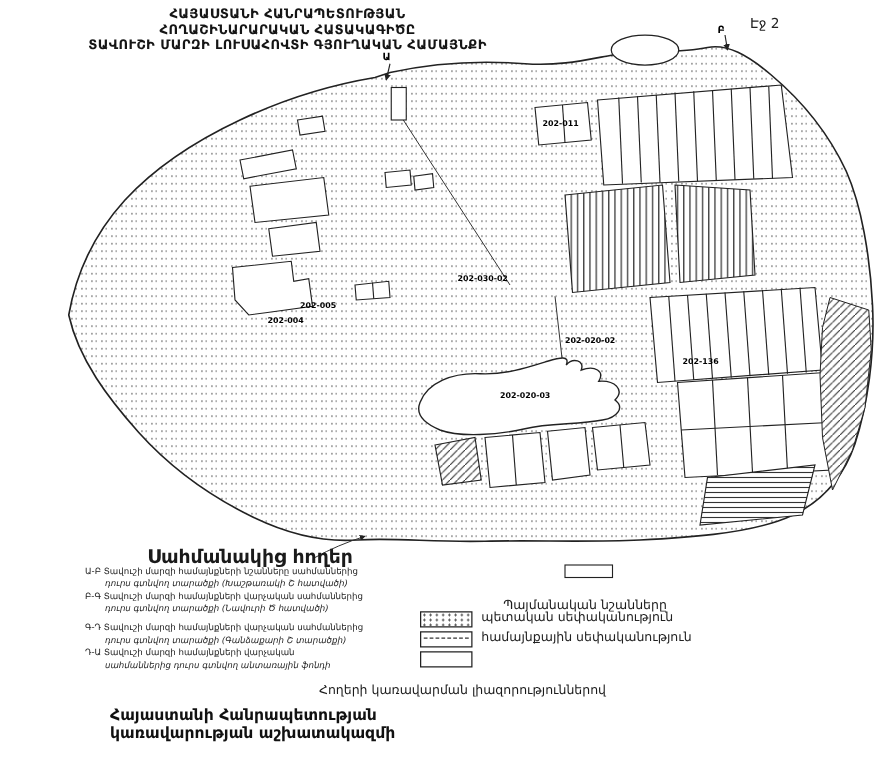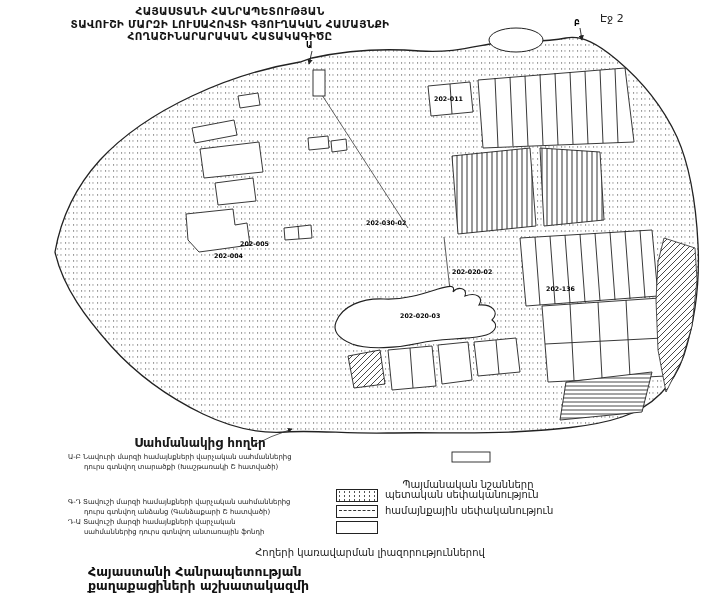--- a/index.html
+++ b/index.html
@@ -5,23 +5,23 @@
   html,body{margin:0;padding:0;}
   body{
     width:704px;height:607px;position:relative;overflow:hidden;
     background:#ffffff;color:#111;
     font-family:"DejaVu Sans", sans-serif;
   }
   .abs{position:absolute;}
   .title-block{left:20px;top:5px;width:420px;text-align:center;font-weight:bold;
     font-size:10.5px;line-height:12.5px;letter-spacing:.3px;color:#151515;}
   .page-num{left:600px;top:12px;width:70px;font-size:11px;color:#222;}
-  .adj-heading{left:100px;top:436px;width:200px;text-align:center;font-weight:bold;font-size:12px;color:#1a1a1a;}
+  .adj-heading{left:100px;top:436px;width:200px;text-align:center;font-weight:bold;font-size:15px;color:#1a1a1a;}
   .adj-block{left:68px;font-size:6.9px;line-height:10px;color:#222;width:290px;}
-  .adj-line2{padding-left:16px;}
+  .adj-line2{padding-left:16px;font-style:italic;}
   .legend-heading{left:378px;top:479px;width:180px;text-align:center;font-weight:normal;font-size:10px;color:#1a1a1a;}
   .legend-body{left:336px;top:489px;width:250px;}
   .legend-row{display:flex;align-items:flex-start;margin-bottom:3px;}
   .swatch{width:40px;height:11px;border:1.2px solid #222;background:#fff;flex:0 0 auto;margin-right:7px;position:relative;}
   .swatch-stipple{background-image:radial-gradient(circle, #555 0.8px, transparent 1px);background-size:5px 4px;}
   .swatch-dash::before{content:"";position:absolute;left:2px;right:2px;top:4px;border-top:1.4px dashed #333;}
   .legend-label{font-size:10px;line-height:9.5px;color:#222;padding-top:1px;}
   .footer-caption{left:225px;top:547px;width:290px;text-align:center;font-size:10px;color:#1a1a1a;}
   .signature-block{left:88px;top:565px;font-weight:bold;font-size:12.5px;line-height:14px;color:#111;}
   .signer{left:452px;top:584px;font-size:12px;letter-spacing:1px;color:#111;margin-top:44px;}
@@ -177,39 +177,43 @@
   <g>
     <text class="bmarker" x="306" y="48">Ա</text>
     <line x1="312" y1="51" x2="309" y2="64" stroke="#222" stroke-width="0.9" marker-end="url(#arrow)"></line>
     <text class="bmarker" x="574" y="26">Բ</text>
     <line x1="580" y1="28" x2="582" y2="40" stroke="#222" stroke-width="0.9" marker-end="url(#arrow)"></line>
   </g>
 </svg>
 
 <div class="abs title-block">
   <div>ՀԱՅԱՍՏԱՆԻ ՀԱՆՐԱՊԵՏՈՒԹՅԱՆ</div>
+  <div>ՀՈՂԱՇԻՆԱՐԱՐԱԿԱՆ ՀԱՏԱԿԱԳԻԾԸ</div>
   <div>ՏԱՎՈՒՇԻ ՄԱՐԶԻ ԼՈՒՍԱՀՈՎՏԻ ԳՅՈՒՂԱԿԱՆ ՀԱՄԱՅՆՔԻ</div>
-  <div>ՀՈՂԱՇԻՆԱՐԱՐԱԿԱՆ ՀԱՏԱԿԱԳԻԾԸ</div>
 </div>
 
 <div class="abs page-num">Էջ 2</div>
 
 <div class="abs adj-heading">Սահմանակից հողեր</div>
 
 <div class="abs adj-block" style="top:452px">
   <div>
-    <div>Ա-Բ Նավուրի մարզի համայնքների վարչական սահմաններից</div>
+    <div>Ա-Բ Տավուշի մարզի համայնքների նշանները սահմաններից</div>
     <div class="adj-line2">դուրս գտնվող տարածքի (Խաշթառակի Շ հատվածի)</div>
   </div>
+  <div>
+    <div>Բ-Գ Տավուշի մարզի համայնքների վարչական սահմաններից</div>
+    <div class="adj-line2">դուրս գտնվող տարածքի (Նավուրի Ծ հատվածի)</div>
+  </div>
 </div>
 
 <div class="abs adj-block" style="top:497px">
   <div>
     <div>Գ-Դ Տավուշի մարզի համայնքների վարչական սահմաններից</div>
-    <div class="adj-line2">դուրս գտնվող անձանց (Գանձաքարի Շ հատվածի)</div>
+    <div class="adj-line2">դուրս գտնվող տարածքի (Գանձաքարի Շ տարածքի)</div>
   </div>
   <div>
     <div>Դ-Ա Տավուշի մարզի համայնքների վարչական</div>
     <div class="adj-line2">սահմաններից դուրս գտնվող անտառային ֆոնդի</div>
   </div>
 </div>
 
 <div class="abs legend-heading">Պայմանական նշանները</div>
 
 <div class="abs legend-body">
@@ -223,16 +227,16 @@
   </div>
   <div class="legend-row">
     <div class="swatch"></div>
   </div>
 </div>
 
 <div class="abs footer-caption">Հողերի կառավարման լիազորություններով</div>
 
 <div class="abs signature-block">
   <div>Հայաստանի Հանրապետության</div>
-  <div>քաղաքացիների աշխատակազմի</div>
+  <div>կառավարության աշխատակազմի</div>
 </div>
 
 <div class="abs signer">Մ. Թոփուզյան</div>
 
 </body></html>

